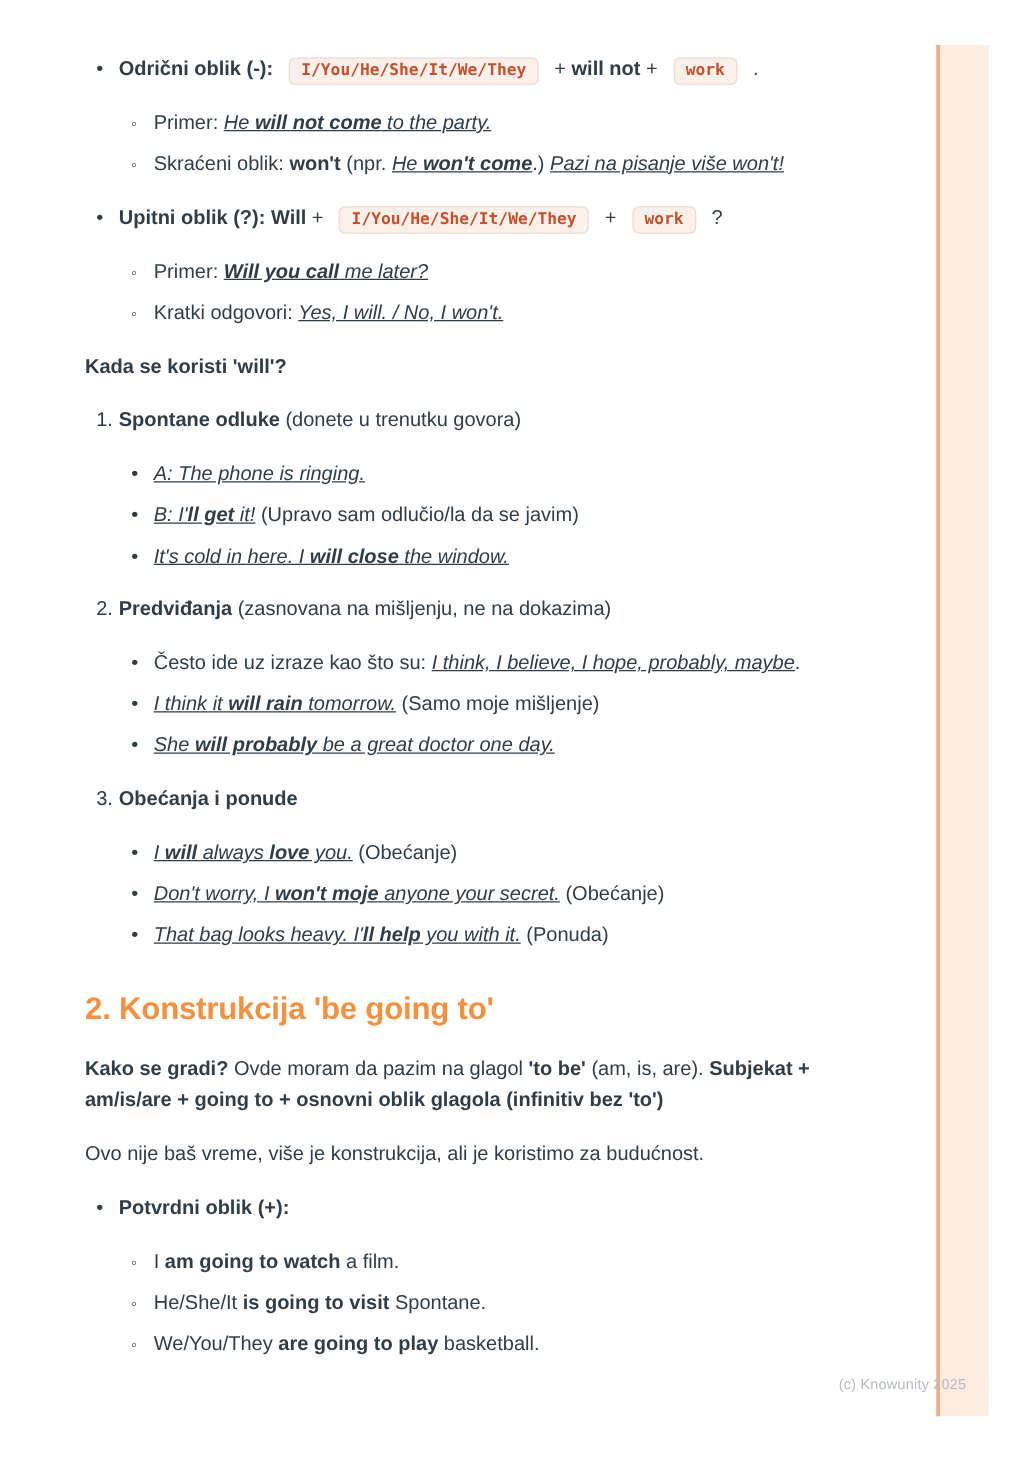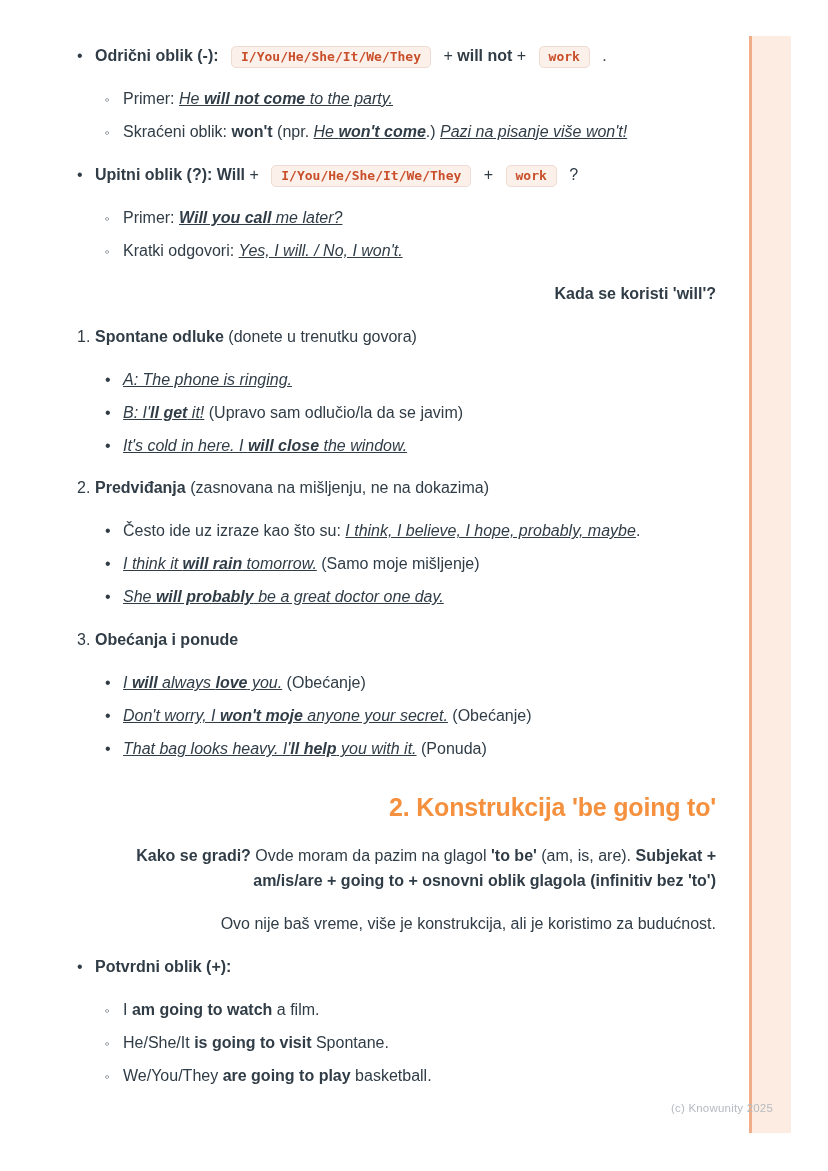--- a/index.html
+++ b/index.html
@@ -22,24 +22,24 @@
   .stripe{
     position:absolute;left:749px;top:36px;width:39px;height:1097px;
     background:var(--stripe-fill);border-left:3px solid var(--stripe-line);
     z-index:1;
   }
   .content{
     position:absolute;top:36px;left:68px;width:648px;
     font-size:16px;line-height:1.56;z-index:2;
   }
   .content > :first-child{margin-top:0;}
-  .para{margin:18px 0;text-align:right;}
+  .para{margin:18px 0;}
   .h2{
     color:var(--accent);font-size:25px;font-weight:700;
-    margin:30px 0 21px;letter-spacing:-0.2px;line-height:1.25;text-align:right;
+    margin:30px 0 21px;letter-spacing:-0.2px;line-height:1.25;
   }
   .list{margin:18px 0 18px 9px;}
   .list .list{margin:18px 0 18px 28px;}
   .item{display:flex;align-items:baseline;margin:8px 0;}
   .marker{flex:0 0 18px;}
   .m-circle{font-size:13px;}
   .m-disc{font-size:16px;}
   .itext{flex:1;min-width:0;}
   .b{font-weight:700;}
   .i{font-style:italic;text-decoration:underline;}

